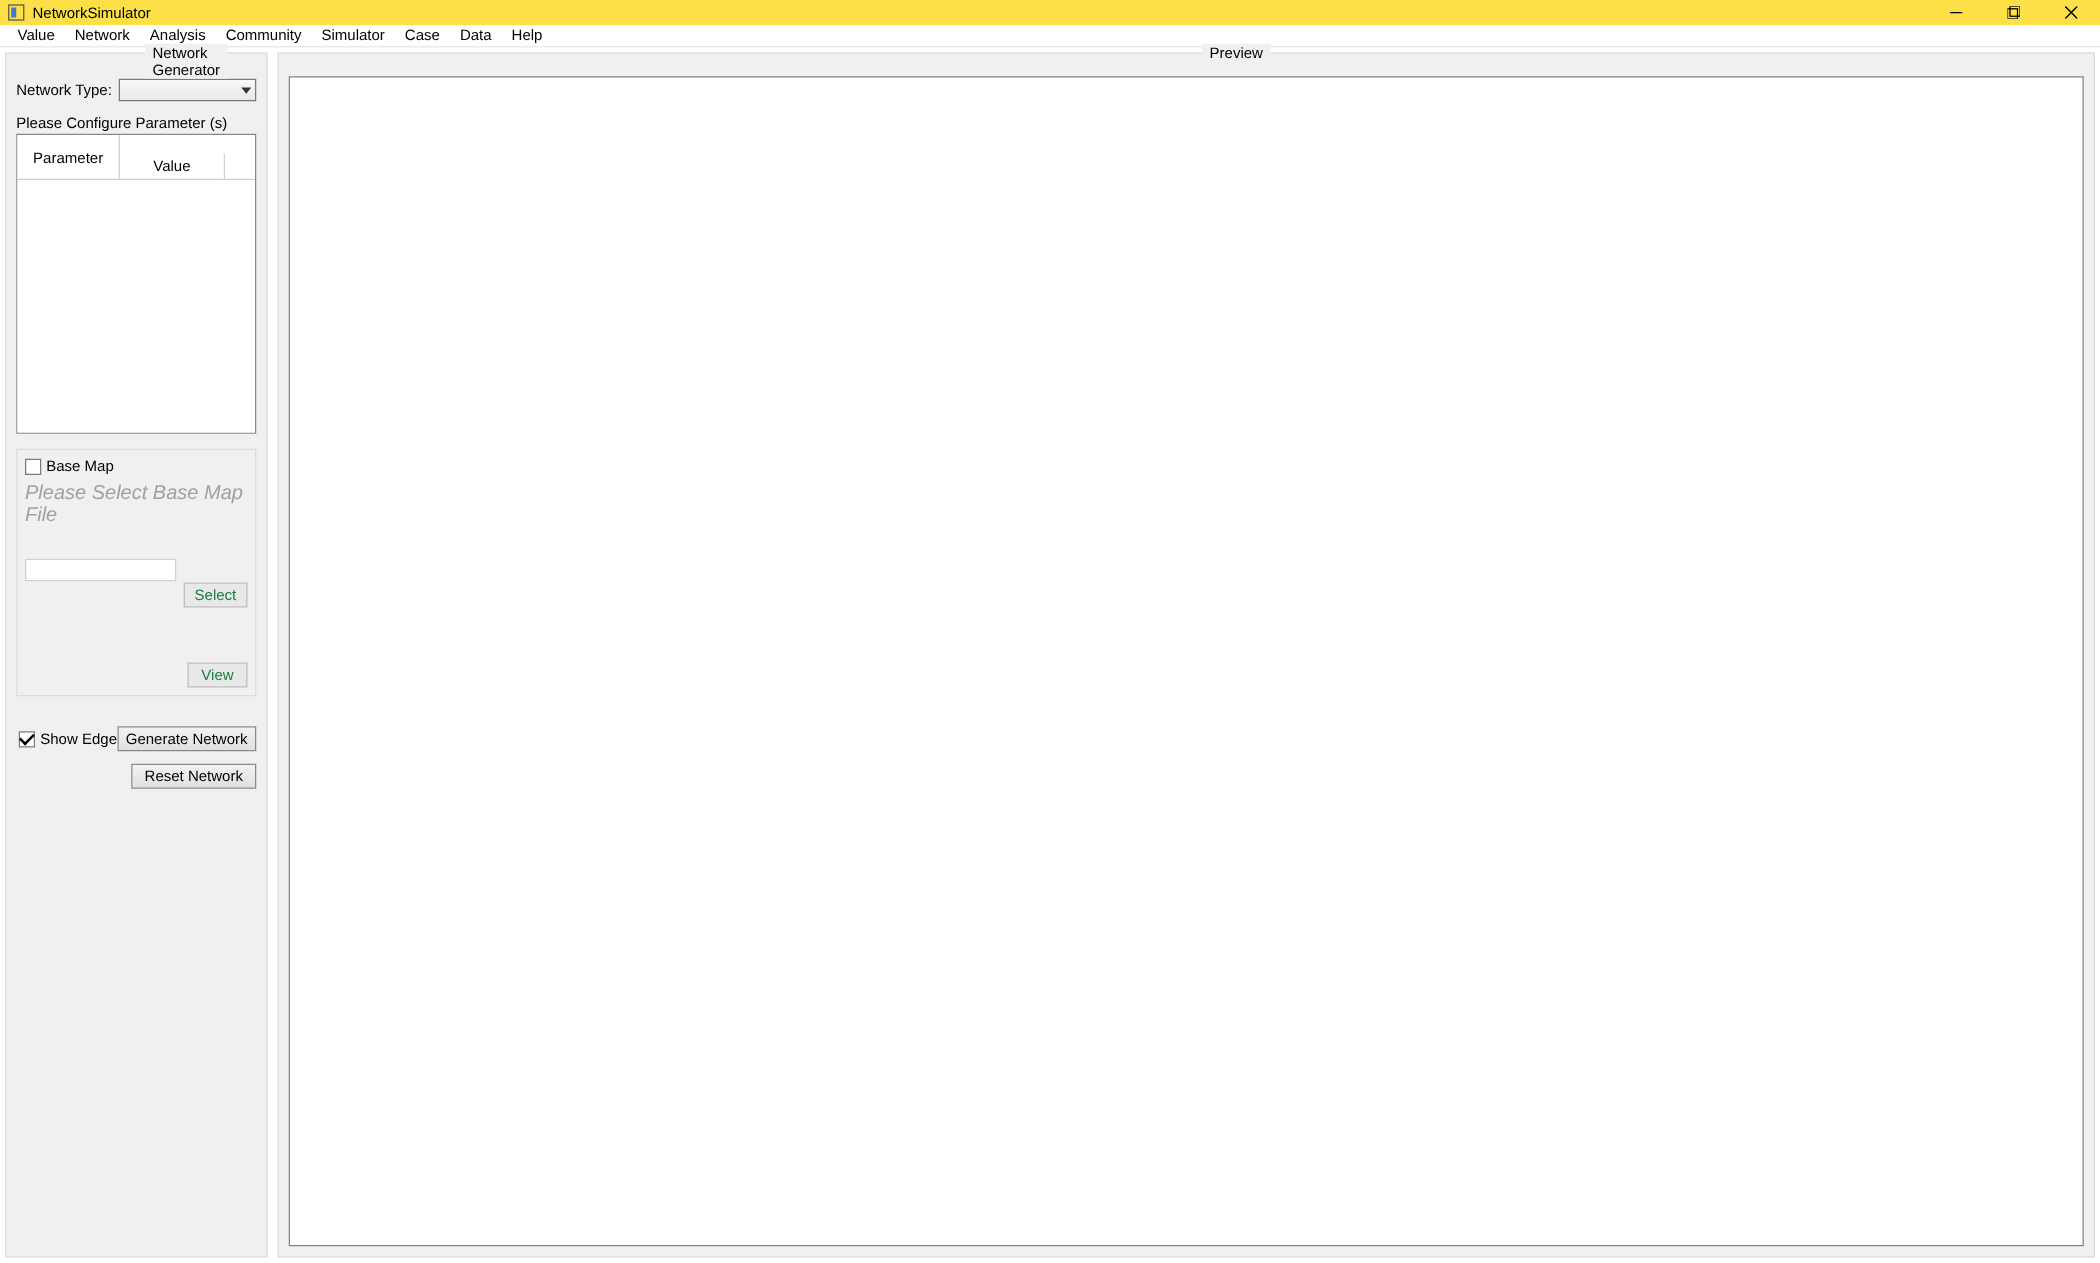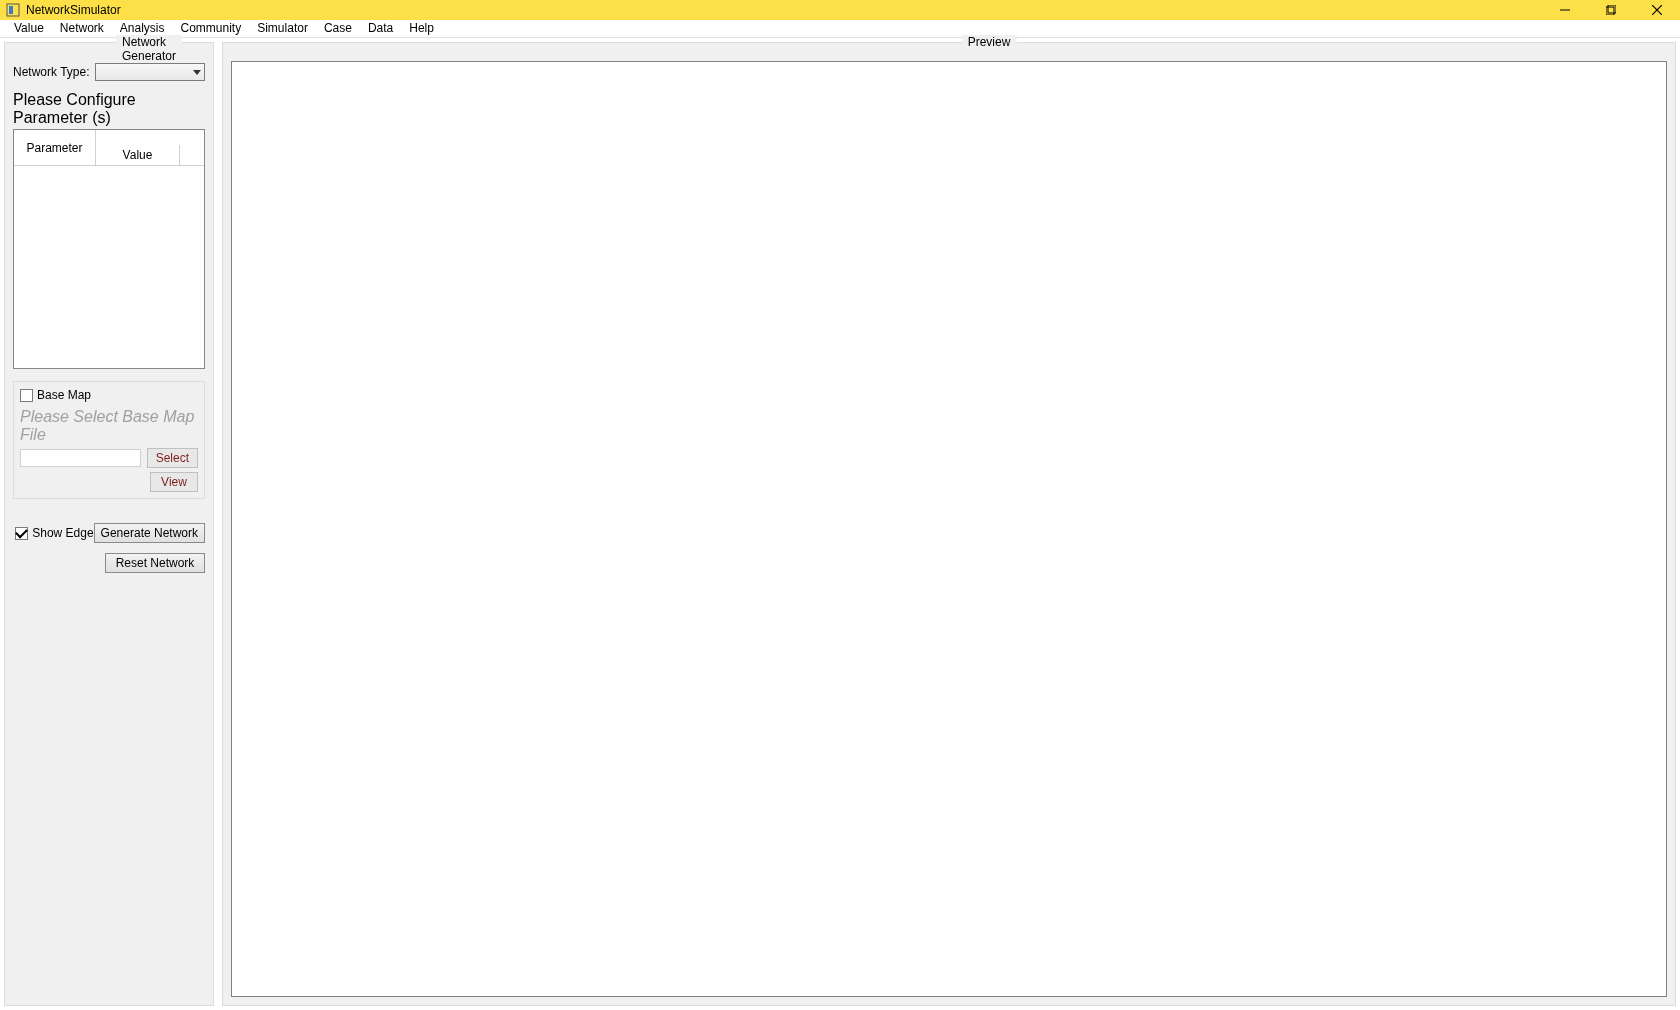--- a/index.html
+++ b/index.html
@@ -114,21 +114,21 @@
   }
   .combo .caret {
     width: 0; height: 0;
     border-left: 4px solid transparent;
     border-right: 4px solid transparent;
     border-top: 5px solid #333;
   }
 
   .config-label {
     margin-top: 10px;
-    font-size: 16px;
+    font-size: 12px;
   }
   .param-table {
     margin-top: 2px;
     border: 1px solid #828790;
     background: #ffffff;
     height: 240px;
     display: flex;
     flex-direction: column;
   }
   .param-header {
@@ -183,23 +183,24 @@
     min-width: 48px;
     border: 1px solid #8a8a8a;
     background: linear-gradient(#f2f2f2, #e0e0e0);
     font-size: 12px;
     display: inline-flex;
     align-items: center; justify-content: center;
     padding: 0 8px;
     cursor: default;
   }
   .btn.disabled {
-    color: #7f1d1d;
+    color: #15803d;
     border-color: #c0c0c0;
     background: #e8e8e8;
+    margin-top: 40px;
   }
 
   .basemap-hint { margin-top: 6px; font-size: 16px; font-style: italic; }
   .basemap-row { display: flex; gap: 6px; margin-top: 4px; align-items: center; }
   .basemap-row.right { justify-content: flex-end; }
 
   .bottom-controls {
     margin-top: 24px;
     display: flex;
     flex-direction: column;

